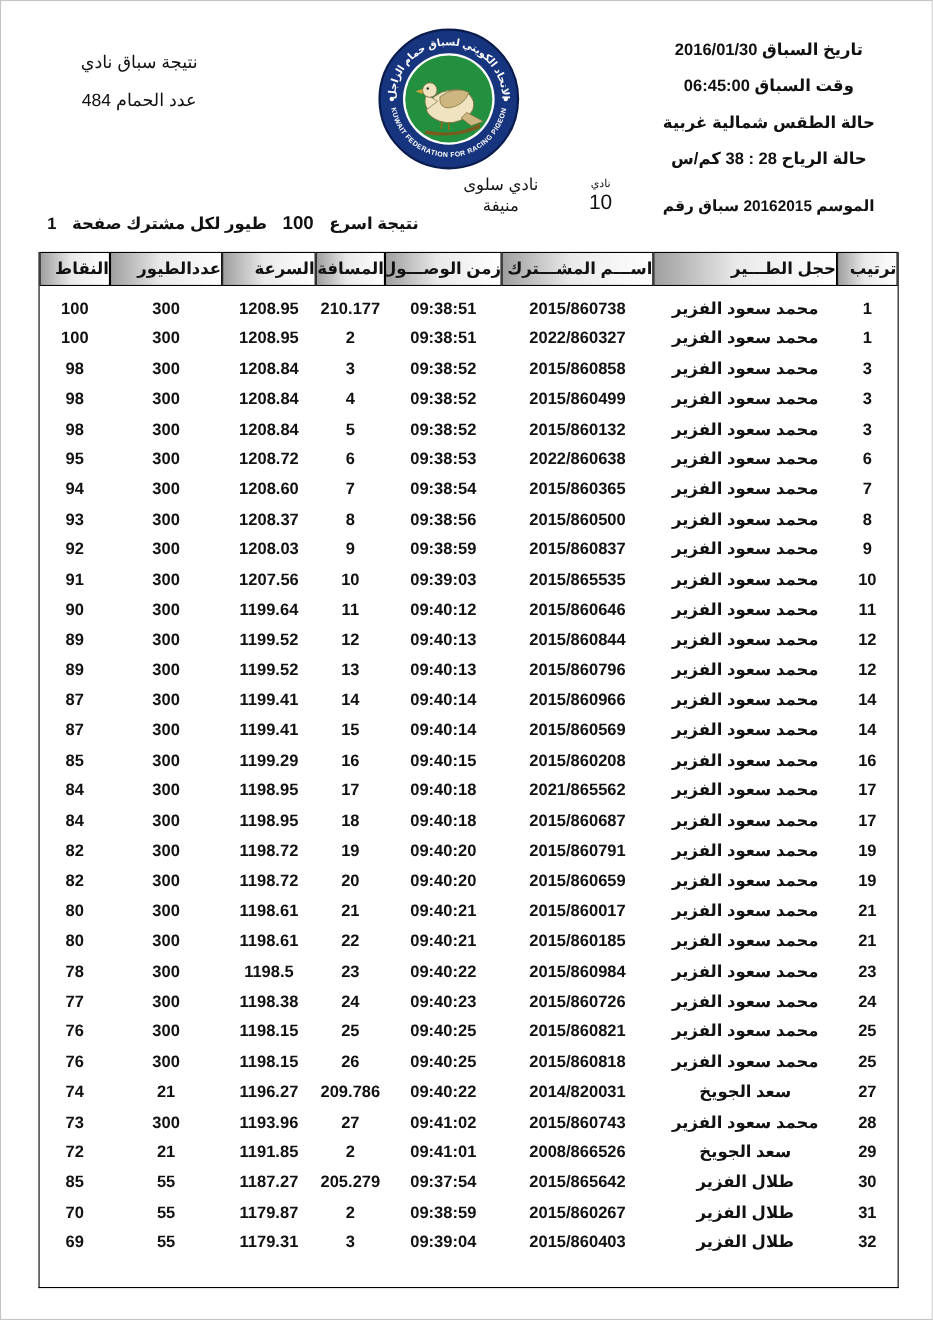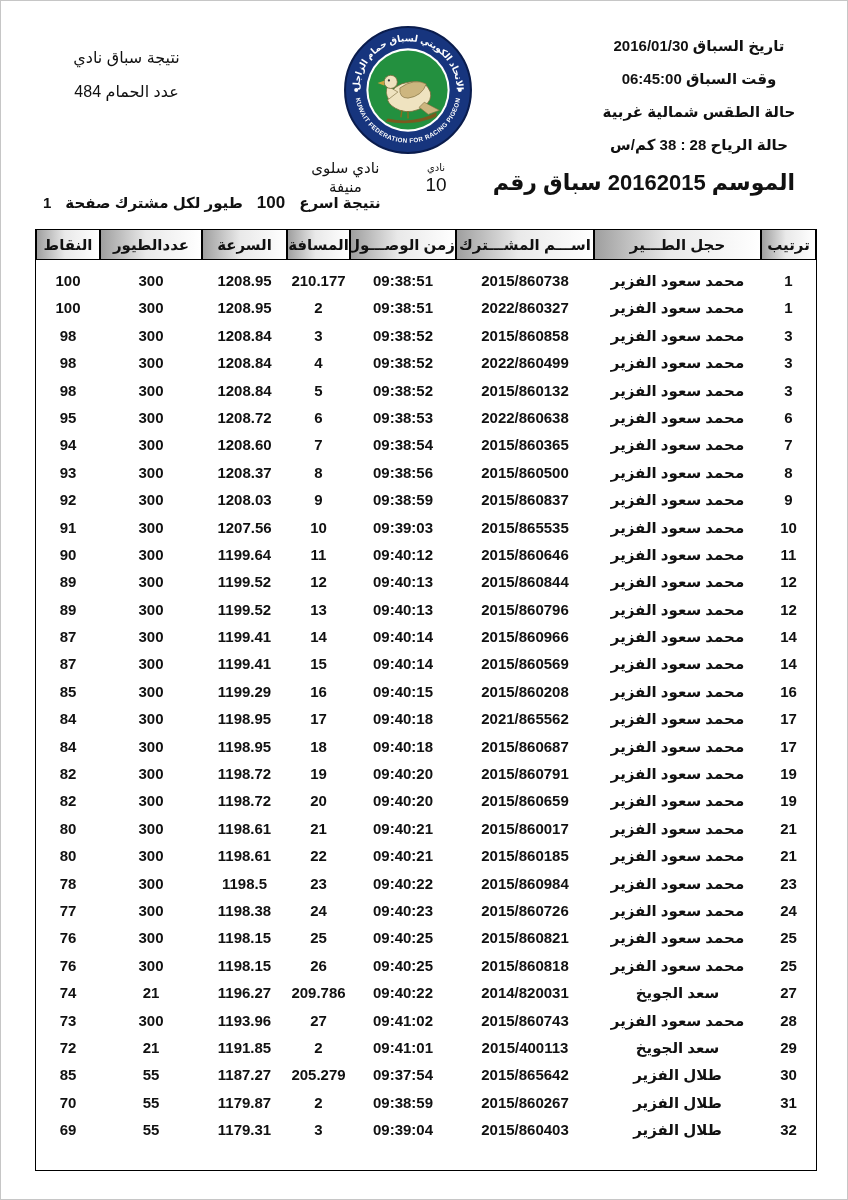--- a/index.html
+++ b/index.html
@@ -15,39 +15,39 @@
   .info-left{position:absolute;top:40px;left:38px;width:175px;direction:rtl;
              text-align:center;font-weight:normal;font-size:16px;line-height:34px}
 
   
   .logo{position:absolute;top:24px;left:342px;width:130px;height:130px}
   .logo svg{width:100%;height:100%}
 
   
   .season{position:absolute;top:158px;right:52px;display:flex;direction:rtl;
           align-items:flex-end;gap:46px}
-  .season-label{font-size:22px;font-weight:bold;white-space:nowrap}
+  .season-label{font-size:14px;font-weight:bold;white-space:nowrap}
   .stack{display:flex;flex-direction:column;align-items:center;gap:1px;font-weight:normal}
   .stack .small{font-size:10px}
   .stack .big{font-size:19px}
   .stack .mid{font-size:15px}
 
   .result-line{position:absolute;top:192px;left:42px;direction:rtl;display:flex;
                align-items:baseline;gap:14px;font-weight:bold;font-size:15px;white-space:nowrap}
   .result-line .num{font-size:17px}
 
   
   .race-table{position:absolute;top:228px;left:34px;width:782px;height:942px;
               border:1px solid #000;border-top:none;background:#fff}
   .thead,.trow{display:grid;direction:rtl;
       grid-template-columns:55px 167px 138px 106px 63px 85px 102px 64px}
   .thead{height:31px}
   .hcell{border:1px solid #000;
          background:linear-gradient(90deg,#9f9f9f 0%,#e9e9e9 45%,#ffffff 100%);
-         font-weight:bold;font-size:15px;text-align:center;line-height:29px;
+         font-weight:bold;font-size:15px;line-height:29px;
          overflow:hidden;white-space:nowrap}
   .tbody{padding-top:7px}
   .trow{height:27.4px}
   .tcell{font-weight:bold;font-size:15px;text-align:center;line-height:27.4px;
          overflow:hidden;white-space:nowrap}
 </style>
 </head>
 <body>
 
 <div class="page">
@@ -150,21 +150,21 @@
           <div class="tcell col-ring">2015/860858</div>
           <div class="tcell col-arrival">09:38:52</div>
           <div class="tcell col-distance">3</div>
           <div class="tcell col-speed">1208.84</div>
           <div class="tcell col-birds">300</div>
           <div class="tcell col-points">98</div>
         </div>
         <div class="trow">
           <div class="tcell col-rank">3</div>
           <div class="tcell col-name">محمد سعود الفزير</div>
-          <div class="tcell col-ring">2022/860499</div>
+          <div class="tcell col-ring">2015/860499</div>
           <div class="tcell col-arrival">09:38:52</div>
           <div class="tcell col-distance">4</div>
           <div class="tcell col-speed">1208.84</div>
           <div class="tcell col-birds">300</div>
           <div class="tcell col-points">98</div>
         </div>
         <div class="trow">
           <div class="tcell col-rank">3</div>
           <div class="tcell col-name">محمد سعود الفزير</div>
           <div class="tcell col-ring">2015/860132</div>
@@ -400,21 +400,21 @@
           <div class="tcell col-ring">2015/860743</div>
           <div class="tcell col-arrival">09:41:02</div>
           <div class="tcell col-distance">27</div>
           <div class="tcell col-speed">1193.96</div>
           <div class="tcell col-birds">300</div>
           <div class="tcell col-points">73</div>
         </div>
         <div class="trow">
           <div class="tcell col-rank">29</div>
           <div class="tcell col-name">سعد الجويخ</div>
-          <div class="tcell col-ring">2015/400113</div>
+          <div class="tcell col-ring">2008/866526</div>
           <div class="tcell col-arrival">09:41:01</div>
           <div class="tcell col-distance">2</div>
           <div class="tcell col-speed">1191.85</div>
           <div class="tcell col-birds">21</div>
           <div class="tcell col-points">72</div>
         </div>
         <div class="trow">
           <div class="tcell col-rank">30</div>
           <div class="tcell col-name">طلال الفزير</div>
           <div class="tcell col-ring">2015/865642</div>

